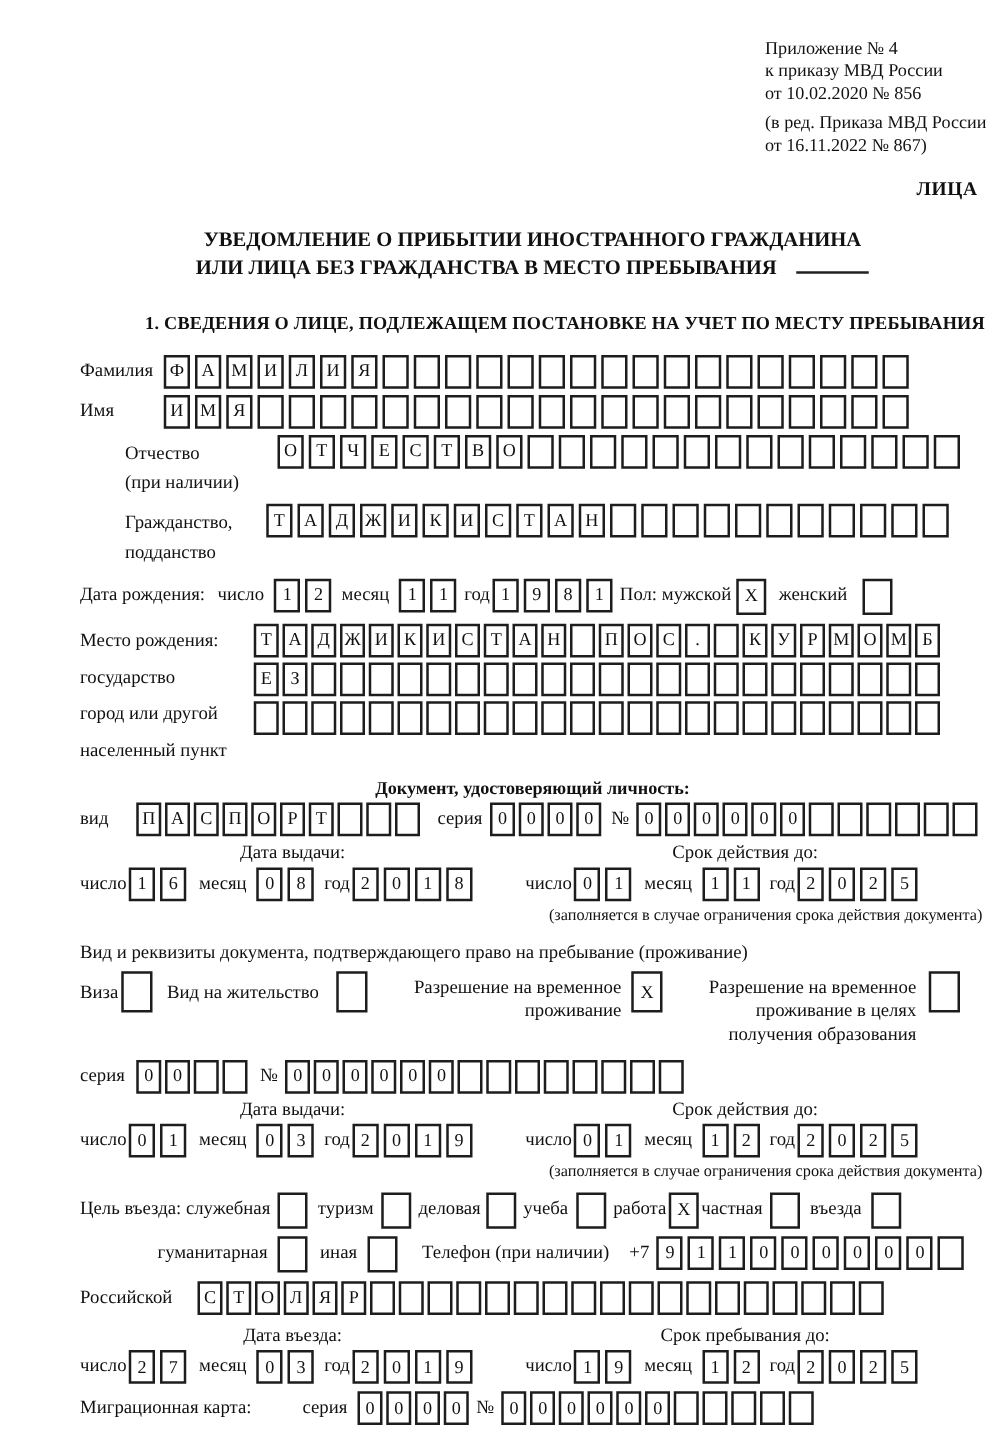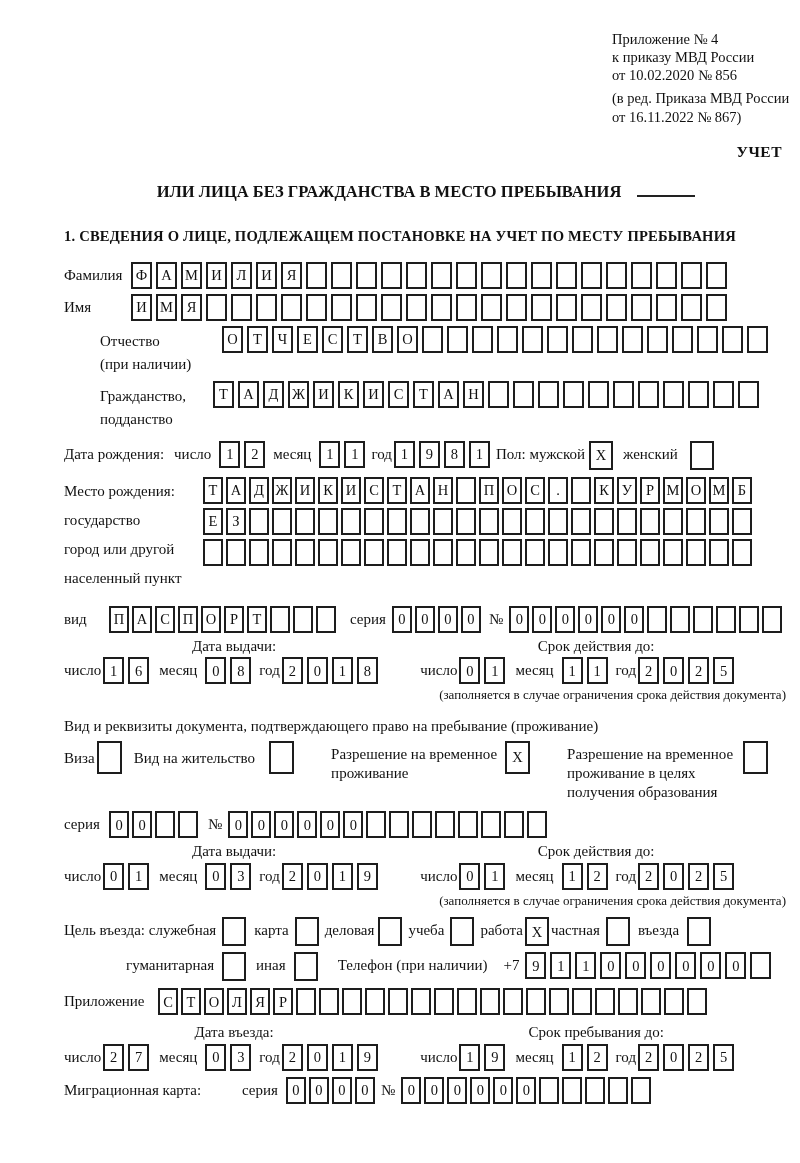--- a/index.html
+++ b/index.html
@@ -15,21 +15,21 @@
   
   .hdr { margin-left: 548px; width: 170px; font-size: 14.5px; }
   .hdr div { white-space: nowrap; }
   .hdr .gap { margin-top: 5px; }
   .forma { margin-top: 16px; text-align: right; font-weight: bold; font-size: 15.5px; letter-spacing: .5px; }
 
   
   .title { margin-top: 20px; text-align: center; font-weight: bold; font-size: 16.5px; line-height: 1.35; }
   .title-ul { display:inline-block; width: 58px; border-bottom: 2.5px solid #222; margin-left: 16px; }
 
-  .sec-heading { margin-top: 24px; font-weight: bold; font-size: 14.6px; letter-spacing: .2px; }
+  .sec-heading { margin-top: 24px; font-weight: bold; font-size: 14.6px; letter-spacing: .2px; text-align: right; }
 
   
   .row { display: flex; align-items: flex-start; margin-top: 5px; }
   .lbl { padding-top: 4px; flex: none; }
   .lbl2 { line-height: 1.55; margin-left: 36px; }
 
   
   .cells { display: inline-flex; gap: 4px; flex: none; }
   .cell {
     width: 21px; height: 27px; flex: none;
@@ -52,40 +52,41 @@
   
   .dates-pair { display: flex; margin-top: 4px; }
   .date-col { width: 47%; }
   .date-col.right { width: 53%; }
   .date-heading { text-align: center; margin-bottom: 2px; }
   .date-line { display: flex; align-items: flex-start; }
   .date-note { text-align: right; font-size: 13px; margin-top: 3px; padding-right: 2px; }
 
   .intro { margin-top: 10px; line-height: 1.7; }
 
-  .opt-multi { display: flex; flex-direction: column; text-align: left; padding-top: 4px; flex: none; margin-left: 37px; }
+  .opt-multi { display: flex; flex-direction: column; text-align: right; padding-top: 4px; flex: none; margin-left: 37px; }
 
   .blp-label { width: 139px; flex: none; line-height: 1.95; }
   .blp-rows .row { margin-top: 4px; }
 </style>
 </head>
 <body>
 
 <div class="page">
 
   <div class="hdr">
     <div>Приложение № 4</div>
     <div>к приказу МВД России</div>
     <div>от 10.02.2020 № 856</div>
     <div class="gap">(в ред. Приказа МВД России</div>
     <div>от 16.11.2022 № 867)</div>
-    <div class="forma">УЧЕТ</div>
+    <div class="forma">ЛИЦА</div>
   </div>
 
   <div class="title">
+    <div>УВЕДОМЛЕНИЕ О ПРИБЫТИИ ИНОСТРАННОГО ГРАЖДАНИНА</div>
     <div>
       <span>ИЛИ ЛИЦА БЕЗ ГРАЖДАНСТВА В МЕСТО ПРЕБЫВАНИЯ</span><span class="title-ul"></span>
     </div>
   </div>
 
   <div class="sec-heading">1. СВЕДЕНИЯ О ЛИЦЕ, ПОДЛЕЖАЩЕМ ПОСТАНОВКЕ НА УЧЕТ ПО МЕСТУ ПРЕБЫВАНИЯ</div>
 
   <div class="row" style="margin-top:16px">
     <span class="lbl" style="width:67px">Фамилия</span>
     <span class="cells">
@@ -319,22 +320,23 @@
           <span class="cell"></span>
           <span class="cell"></span>
           <span class="cell"></span>
           <span class="cell"></span>
           <span class="cell"></span>
           <span class="cell"></span>
         </span>
     </span>
   </div>
 
-
-  <div class="row" style="margin-top:12px">
+  <div class="center-bold">Документ, удостоверяющий личность:</div>
+
+  <div class="row" style="margin-top:2px">
     <span class="dl" style="width:45px">вид</span>
     <span class="cells tight">
         <span class="cell">П</span>
         <span class="cell">А</span>
         <span class="cell">С</span>
         <span class="cell">П</span>
         <span class="cell">О</span>
         <span class="cell">Р</span>
         <span class="cell">Т</span>
         <span class="cell"></span>
@@ -516,21 +518,21 @@
       </div>
       <div class="date-note">(заполняется в случае ограничения срока действия документа)</div>
     </div>
   </div>
 
   <div class="row" style="margin-top:8px">
     <span class="dl">Цель въезда: служебная</span>
     <span class="cells cbg m6">
         <span class="cell"></span>
       </span>
-    <span class="dl m8">карта</span>
+    <span class="dl m8">туризм</span>
     <span class="cells cbg m6">
         <span class="cell"></span>
       </span>
     <span class="dl m6">деловая</span>
     <span class="cells cbg m4">
         <span class="cell"></span>
       </span>
     <span class="dl m6">учеба</span>
     <span class="cells cbg m6">
         <span class="cell"></span>
@@ -568,21 +570,21 @@
         <span class="cell">0</span>
         <span class="cell">0</span>
         <span class="cell">0</span>
         <span class="cell">0</span>
         <span class="cell">0</span>
         <span class="cell"></span>
       </span>
   </div>
 
   <div class="row" style="margin-top:7px">
-    <span class="lbl" style="width:94px">Приложение</span>
+    <span class="lbl" style="width:94px">Российской</span>
     <span class="cells tight">
         <span class="cell">С</span>
         <span class="cell">Т</span>
         <span class="cell">О</span>
         <span class="cell">Л</span>
         <span class="cell">Я</span>
         <span class="cell">Р</span>
         <span class="cell"></span>
         <span class="cell"></span>
         <span class="cell"></span>

